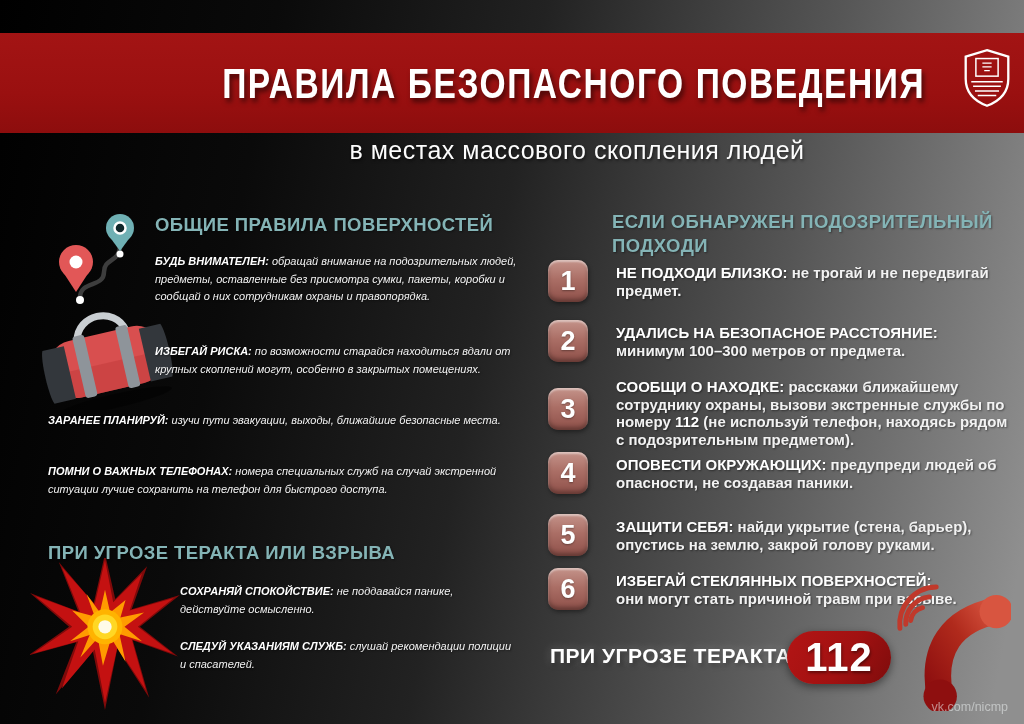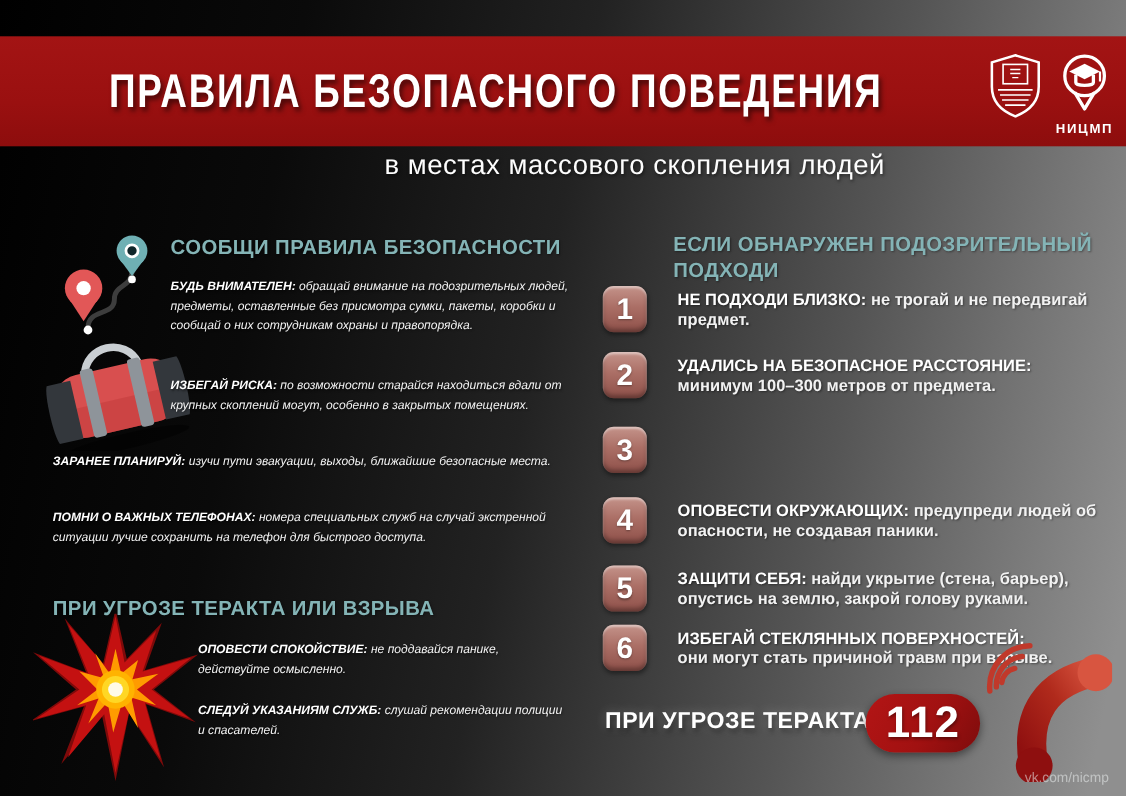--- a/index.html
+++ b/index.html
@@ -5,21 +5,21 @@
   html,body{margin:0;padding:0;}
   .poster{
     position:relative;width:1024px;height:724px;overflow:hidden;
     font-family:"Liberation Sans",sans-serif;color:#f2f2f2;
     background:linear-gradient(101deg,#000 0%,#0a0a0a 24%,#222 47%,#555 72%,#8f8f8f 97%);
   }
   
   .band{
     position:absolute;left:0;top:33px;width:1024px;height:100px;
     background:linear-gradient(180deg,#a31414 0%,#9a1010 60%,#8d0d0d 100%);
-    display:flex;align-items:center;justify-content:flex-start;
+    display:flex;align-items:center;justify-content:flex-end;
   }
   .title{
     display:inline-block;transform:scaleX(.78);transform-origin:50% 50%;
     font-size:43px;font-weight:800;letter-spacing:2px;color:#fff;white-space:nowrap;
     text-shadow:3px 4px 6px rgba(0,0,0,.55);
   }
   .logos{position:absolute;right:12px;top:14px;display:flex;align-items:flex-start;gap:12px;}
   .logo-box{display:flex;flex-direction:column;align-items:center;}
   .logo-label{font-size:12px;font-weight:700;letter-spacing:1.5px;color:#fff;margin-top:2px;}
   .subtitle{
@@ -76,32 +76,20 @@
     <div class="logos">
       <div class="logo-box">
         <span>
           <svg width="50" height="62" viewBox="0 0 54 64">
             <path d="M27,2 L50,9 V33 C50,49 40,57 27,62 C14,57 4,49 4,33 V9 Z" fill="none" stroke="#fff" stroke-width="2.5"></path>
             <rect x="15" y="11" width="24" height="19" fill="none" stroke="#fff" stroke-width="1.6"></rect>
             <path d="M22,16 h10 M22,20 h10 M24,24 h6" stroke="#fff" stroke-width="1.4" fill="none"></path>
             <path d="M10,36 h34 M12,41 h30 M14,46 h26 M17,51 h20" stroke="#fff" stroke-width="1.6"></path>
           </svg>
         </span>
-      </div>
-      <div class="logo-box">
-        <span>
-          <svg width="52" height="56" viewBox="0 0 52 56">
-            <circle cx="26" cy="22" r="18" fill="none" stroke="#fff" stroke-width="3"></circle>
-            <path d="M17,37 L26,52 L35,37" fill="none" stroke="#fff" stroke-width="3" stroke-linejoin="round"></path>
-            <polygon points="26,11 40,18 26,25 12,18" fill="#fff"></polygon>
-            <path d="M18,21 v7 c0,3.5 16,3.5 16,0 v-7" fill="none" stroke="#fff" stroke-width="3"></path>
-            <path d="M40,18 v9" stroke="#fff" stroke-width="2"></path>
-          </svg>
-        </span>
-        <span class="logo-label">НИЦМП</span>
       </div>
     </div>
   </div>
   <div class="subtitle">в местах массового скопления людей</div>
 
   <span class="abs" style="left:50px;top:206px;">
     <svg width="120" height="115" viewBox="0 0 120 115">
       <path d="M70,40 C70,56 54,52 54,66 C54,82 30,74 30,92" fill="none" stroke="#3d3d3d" stroke-width="4.5" stroke-linecap="round"></path>
       <circle cx="70" cy="48" r="3.5" fill="#fff"></circle>
       <circle cx="30" cy="94" r="4" fill="#fff"></circle>
@@ -136,21 +124,21 @@
     <svg width="150" height="152" viewBox="0 0 146 148">
       <polygon fill="#7e0a0a" points="73,-4 83,40 114,8 99,50 146,36 107,67 144,96 100,80 116,136 85,88 73,148 61,90 25,133 45,82 -2,95 38,67 0,34 47,52 28,4 62,44"></polygon>
       <polygon fill="#c41111" points="73,2 81,43 109,15 97,51 140,39 105,67 139,93 99,79 113,129 85,87 73,141 63,89 31,127 47,81 3,93 41,67 5,37 49,53 31,9 63,45"></polygon>
       <polygon fill="#ff9b00" points="73,31 78,53 93,41 88,58 111,53 92,67 109,81 87,74 93,101 79,78 71,105 66,78 49,97 58,75 39,81 57,67 41,51 63,57 55,35 68,53"></polygon>
       <circle cx="73" cy="67" r="17" fill="#ffb300"></circle>
       <circle cx="73" cy="67" r="12" fill="#ffd724"></circle>
       <circle cx="73" cy="67" r="6.5" fill="#fffbe8"></circle>
     </svg>
   </span>
 
-  <div class="teal-head" style="left:155px;top:213px;">СООБЩИ ПРАВИЛА БЕЗОПАСНОСТИ</div>
+  <div class="teal-head" style="left:155px;top:213px;">ОБЩИЕ ПРАВИЛА ПОВЕРХНОСТЕЙ</div>
 
   <p class="para" style="left:155px;top:253px;width:372px;">
     <strong>БУДЬ ВНИМАТЕЛЕН:</strong>
     <span>обращай внимание на подозрительных людей, предметы, оставленные без присмотра сумки, пакеты, коробки и сообщай о них сотрудникам охраны и правопорядка.</span>
   </p>
   <p class="para" style="left:155px;top:343px;width:372px;">
     <strong>ИЗБЕГАЙ РИСКА:</strong>
     <span>по возможности старайся находиться вдали от крупных скоплений могут, особенно в закрытых помещениях.</span>
   </p>
   <p class="para" style="left:48px;top:412px;width:478px;">
@@ -158,21 +146,21 @@
     <span>изучи пути эвакуации, выходы, ближайшие безопасные места.</span>
   </p>
   <p class="para" style="left:48px;top:463px;width:478px;">
     <strong>ПОМНИ О ВАЖНЫХ ТЕЛЕФОНАХ:</strong>
     <span>номера специальных служб на случай экстренной ситуации лучше сохранить на телефон для быстрого доступа.</span>
   </p>
 
   <div class="teal-head" style="left:48px;top:541px;">ПРИ УГРОЗЕ ТЕРАКТА ИЛИ ВЗРЫВА</div>
 
   <p class="para" style="left:180px;top:583px;width:338px;">
-    <strong>ОПОВЕСТИ СПОКОЙСТВИЕ:</strong>
+    <strong>СОХРАНЯЙ СПОКОЙСТВИЕ:</strong>
     <span>не поддавайся панике, действуйте осмысленно.</span>
   </p>
   <p class="para" style="left:180px;top:638px;width:338px;">
     <strong>СЛЕДУЙ УКАЗАНИЯМ СЛУЖБ:</strong>
     <span>слушай рекомендации полиции и спасателей.</span>
   </p>
 
   <div class="teal-head" style="left:612px;top:210px;width:390px;">ЕСЛИ ОБНАРУЖЕН ПОДОЗРИТЕЛЬНЫЙ ПОДХОДИ</div>
 
   <div class="step" style="top:258px;">
@@ -188,20 +176,24 @@
         <span>2</span>
       </div>
     <p><strong>УДАЛИСЬ НА БЕЗОПАСНОЕ РАССТОЯНИЕ:</strong>
        <span>минимум 100–300 метров от предмета.</span></p>
   </div>
 
   <div class="step" style="top:372px;">
     <div class="num-badge" style="margin-top:16px;">
         <span>3</span>
       </div>
+    <p><strong>СООБЩИ О НАХОДКЕ:</strong>
+       <span>расскажи ближайшему сотруднику охраны, вызови экстренные службы по номеру</span>
+       <strong>112</strong>
+       <span>(не используй телефон, находясь рядом с подозрительным предметом).</span></p>
   </div>
 
   <div class="step" style="top:450px;">
     <div class="num-badge">
         <span>4</span>
       </div>
     <p><strong>ОПОВЕСТИ ОКРУЖАЮЩИХ:</strong>
        <span>предупреди людей об опасности, не создавая паники.</span></p>
   </div>
 

